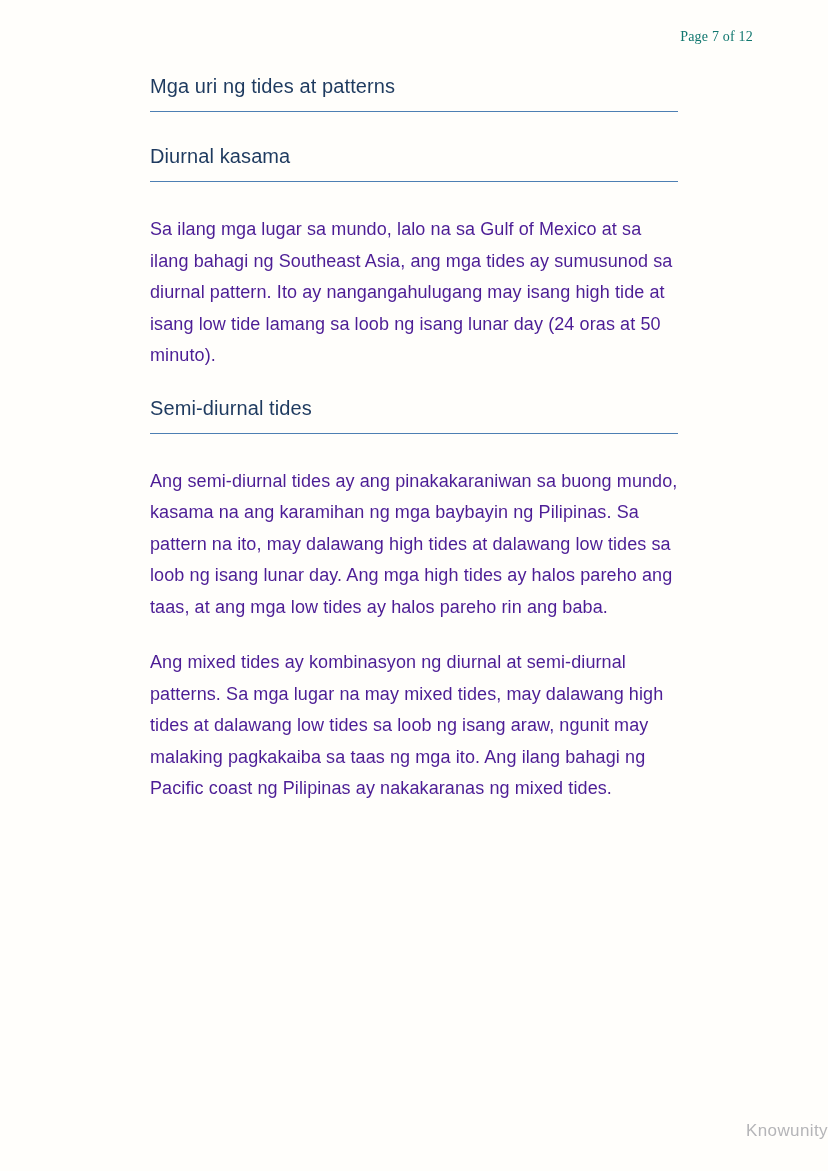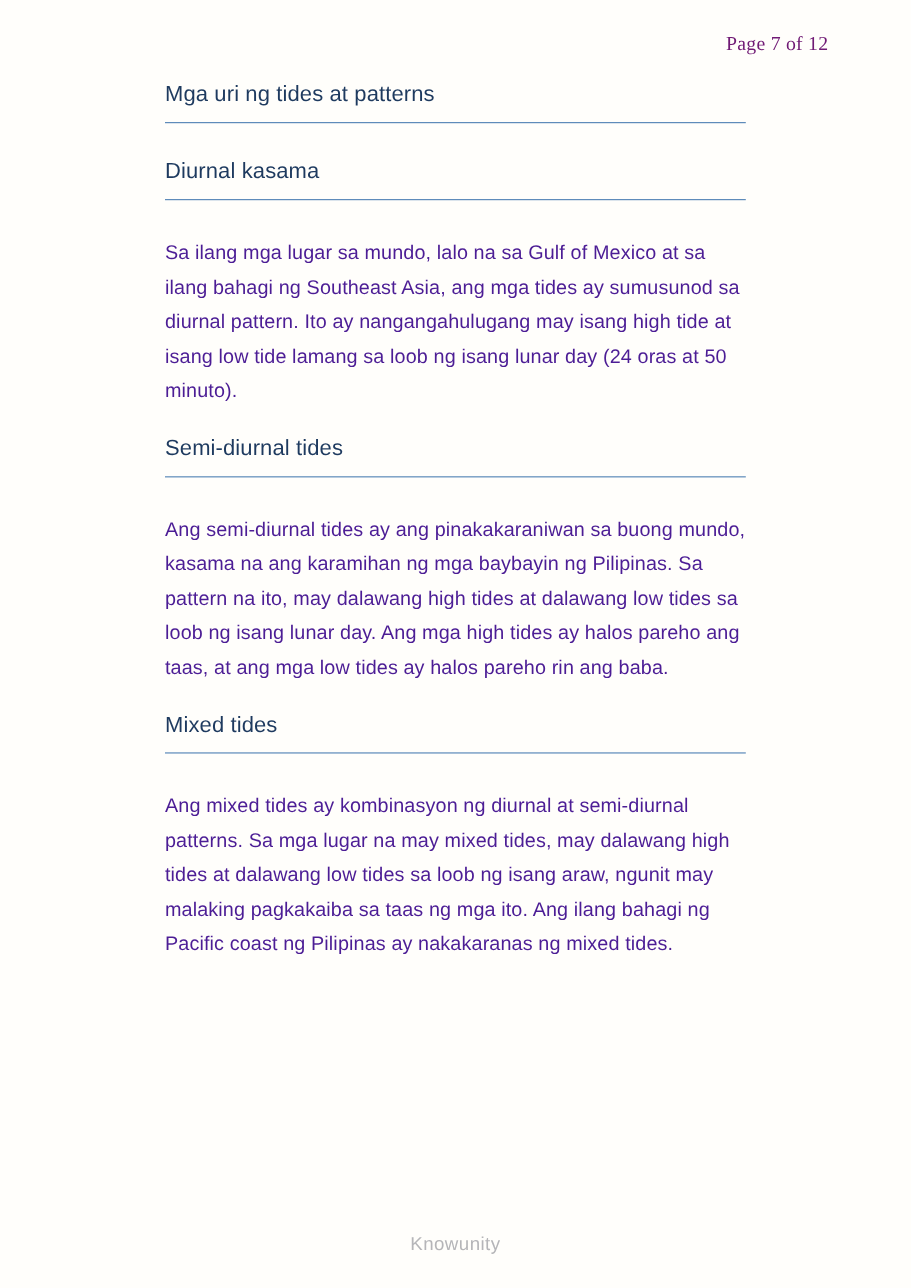--- a/index.html
+++ b/index.html
@@ -14,22 +14,22 @@
     background: #fffefb;
     font-family: "Liberation Sans", "DejaVu Sans", sans-serif;
     overflow: hidden;
     box-sizing: border-box;
   }
   .page-header {
     position: absolute;
     top: 29px;
     right: 75px;
     font-family: "Liberation Serif", "DejaVu Serif", serif;
-    font-size: 18px;
-    color: #701a75;
+    font-size: 14px;
+    color: #0f766e;
     letter-spacing: 0.2px;
   }
   .content {
     position: absolute;
     top: 74px;
     left: 150px;
     width: 528px;
   }
   .doc-title, .section-heading {
     margin: 0 0 32px 0;
@@ -47,21 +47,21 @@
     line-height: 31.5px;
     font-weight: 400;
     color: #4c1d95;
     letter-spacing: 0.1px;
   }
   .page-footer {
     position: absolute;
     top: 1121px;
     left: 0;
     width: 100%;
-    text-align: center;
+    text-align: right;
     font-size: 17px;
     color: #b5b5b8;
     letter-spacing: 0.4px;
   }
 </style>
 </head>
 <body>
 
 <div class="page">
 
@@ -75,21 +75,20 @@
       <h2 class="section-heading">Diurnal kasama</h2>
       <p class="section-body">Sa ilang mga lugar sa mundo, lalo na sa Gulf of Mexico at sa ilang bahagi ng Southeast Asia, ang mga tides ay sumusunod sa diurnal pattern. Ito ay nangangahulugang may isang high tide at isang low tide lamang sa loob ng isang lunar day (24 oras at 50 minuto).</p>
     </section>
 
     <section>
       <h2 class="section-heading">Semi-diurnal tides</h2>
       <p class="section-body">Ang semi-diurnal tides ay ang pinakakaraniwan sa buong mundo, kasama na ang karamihan ng mga baybayin ng Pilipinas. Sa pattern na ito, may dalawang high tides at dalawang low tides sa loob ng isang lunar day. Ang mga high tides ay halos pareho ang taas, at ang mga low tides ay halos pareho rin ang baba.</p>
     </section>
 
     <section>
-      <h2 class="section-heading">Mixed tides</h2>
       <p class="section-body">Ang mixed tides ay kombinasyon ng diurnal at semi-diurnal patterns. Sa mga lugar na may mixed tides, may dalawang high tides at dalawang low tides sa loob ng isang araw, ngunit may malaking pagkakaiba sa taas ng mga ito. Ang ilang bahagi ng Pacific coast ng Pilipinas ay nakakaranas ng mixed tides.</p>
     </section>
 
   </main>
 
   <footer class="page-footer">Knowunity</footer>
 
 </div>
 
 </body></html>

